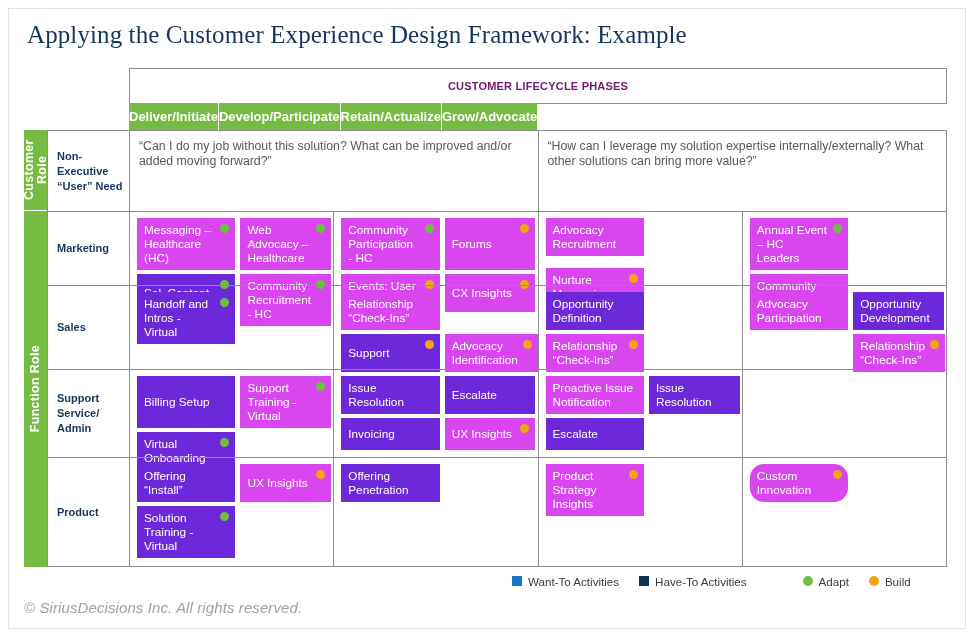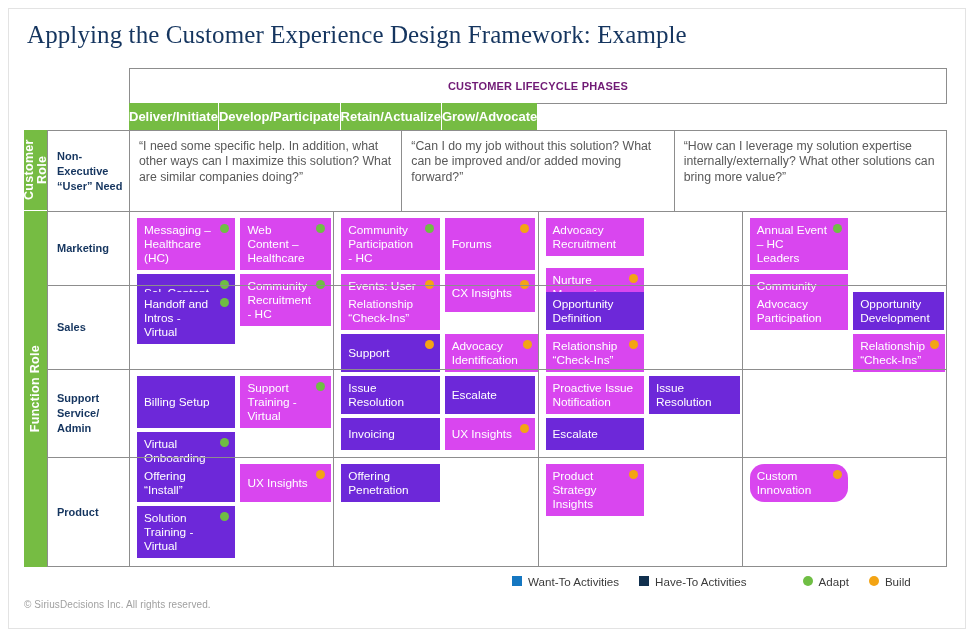--- a/index.html
+++ b/index.html
@@ -211,23 +211,24 @@
   .legend .sw.want { background: #1577c1; }
   .legend .sw.have { background: #11304e; }
   .legend .sw.adapt { background: #6fbe44; border-radius: 50%; }
   .legend .sw.build { background: #f3a414; border-radius: 50%; }
   .legend-item.pad { margin-left: 36px; }
 
   .footer {
     position: absolute;
     left: 24px;
     top: 599px;
-    font-size: 10px;
+    font-size: 15px;
     color: #a0a0a0;
     letter-spacing: .1px;
+    font-style: italic;
   }
 </style>
 </head>
 <body>
 
 <div class="page">
   <div class="slide-border"></div>
 
   <div class="title">Applying the Customer Experience Design Framework: Example</div>
 
@@ -253,35 +254,34 @@
     <div class="rolebar customer">
       <span>Customer Role</span>
     </div>
     <div class="rolebar function">
       <span>Function Role</span>
     </div>
 
     <div id="rows-host">
         <div class="row first" style="top: 62px; height: 81px;">
           <div class="row-label">Non-Executive “User” Need</div>
-          <div class="cell quote">“I need some specific help. In addition, what other ways can I maximize this solution? What are similar companies doing?”</div>
           <div class="cell quote">“Can I do my job without this solution? What can be improved and/or added moving forward?”</div>
           <div class="cell quote">“How can I leverage my solution expertise internally/externally? What other solutions can bring more value?”</div>
         </div>
         <div class="row" style="top: 143px; height: 74px;">
           <div class="row-label">Marketing</div>
           <div class="cell">
             <div class="chips">
               <div class="chiprow">
                 <div class="chip want" style="flex: 0 0 52%;">
                   <span class="txt">Messaging – Healthcare (HC)</span>
                   <span class="dot adapt"></span>
                 </div>
                 <div class="chip want" style="flex: 0 0 48%;">
-                  <span class="txt">Web Content – Healthcare</span>
+                  <span class="txt">Web Advocacy – Healthcare</span>
                   <span class="dot adapt"></span>
                 </div>
               </div>
               <div class="chiprow">
                 <div class="chip have" style="flex: 0 0 52%;">
                   <span class="txt">Sol. Content – NA English</span>
                   <span class="dot adapt"></span>
                 </div>
                 <div class="chip want" style="flex: 0 0 48%;">
                   <span class="txt">Community Recruitment - HC</span>

